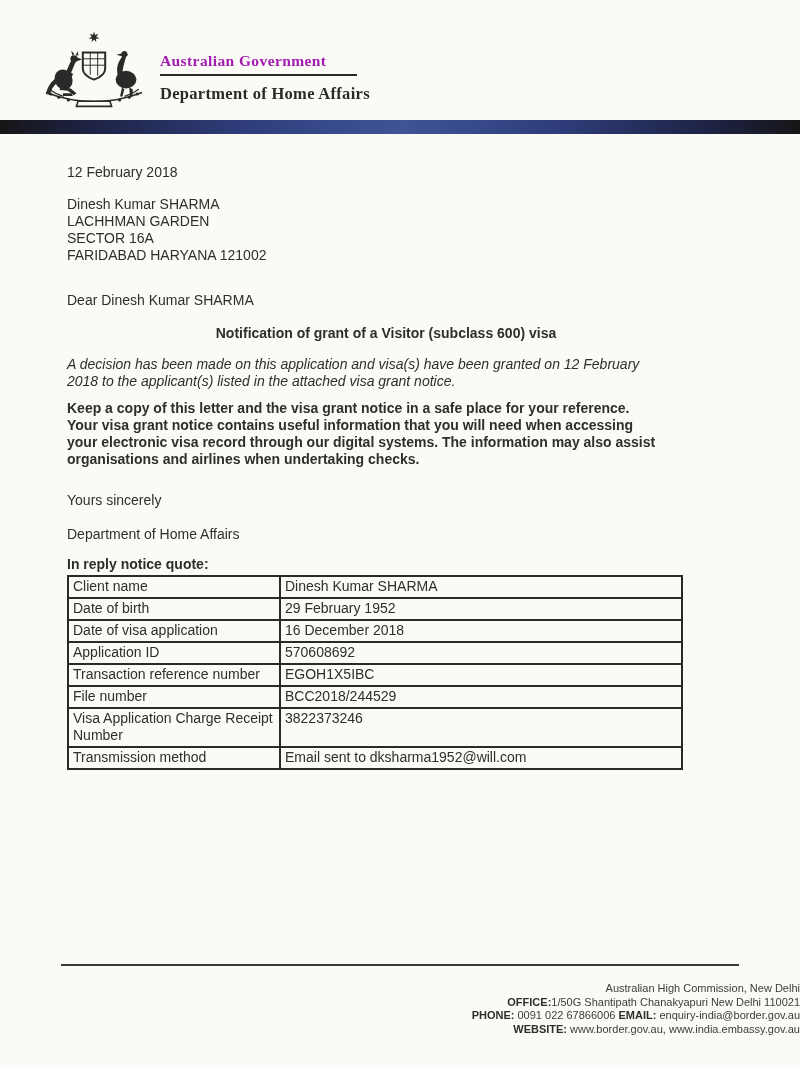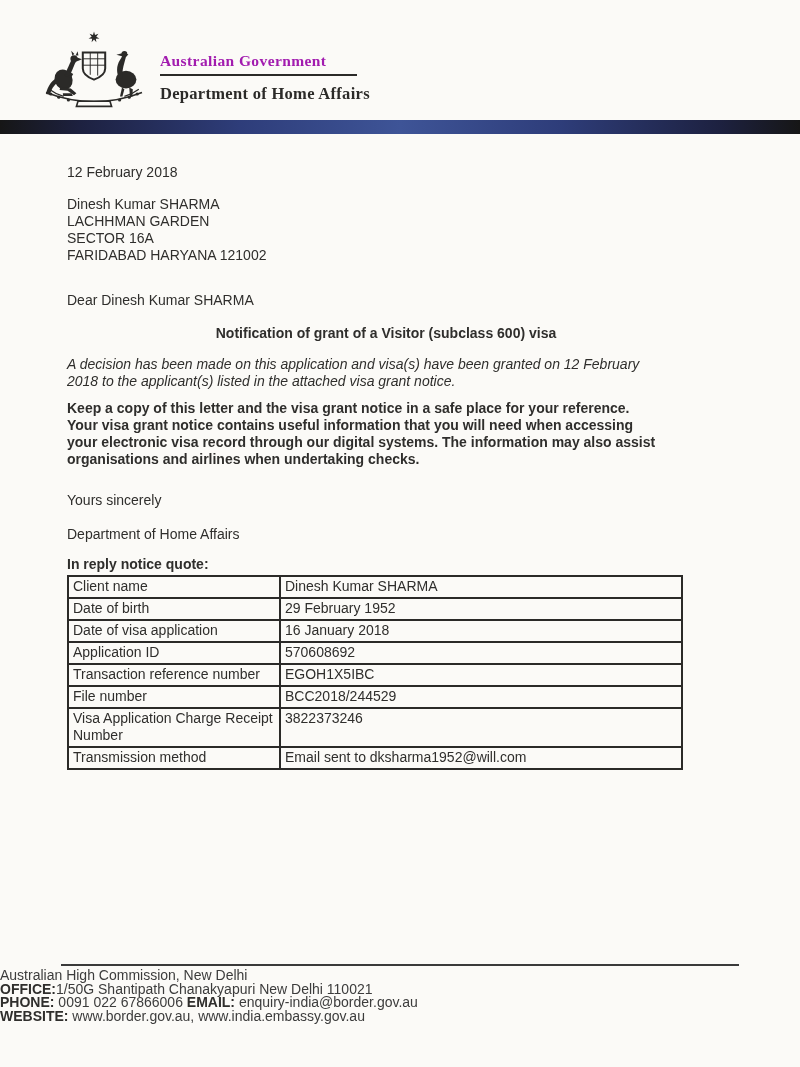--- a/index.html
+++ b/index.html
@@ -56,21 +56,21 @@
   table.ref td {
     border: 2px solid #2b2a28;
     padding: 1px 4px 2px 4px;
     vertical-align: top;
   }
   table.ref td.lbl { width: 212px; }
 
   
   .footer { position: absolute; top: 964px; left: 0; width: 800px; }
   .footer-rule { width: 678px; margin: 0 auto; border: none; border-top: 2px solid #3a3a3a; }
-  .footer-lines { text-align: left; font-size: 14px; line-height: 13.5px; color: #3c3c3c; margin-top: 3px; }
+  .footer-lines { text-align: right; font-size: 11px; line-height: 13.5px; color: #3c3c3c; margin-top: 16px; }
   .footer-lines b { color: #2f2e2c; }
 
   .arms-dark { fill: #2b2a28; }
   .arms-stroke { stroke: #2b2a28; fill: none; }
 </style>
 </head>
 <body>
 
 <div class="header">
   <svg class="arms" viewBox="0 0 140 100" aria-hidden="true">
@@ -159,21 +159,21 @@
       <tr>
         <td class="lbl">Client name</td>
         <td>Dinesh Kumar SHARMA</td>
       </tr>
       <tr>
         <td class="lbl">Date of birth</td>
         <td>29 February 1952</td>
       </tr>
       <tr>
         <td class="lbl">Date of visa application</td>
-        <td>16 January 2018</td>
+        <td>16 December 2018</td>
       </tr>
       <tr>
         <td class="lbl">Application ID</td>
         <td>570608692</td>
       </tr>
       <tr>
         <td class="lbl">Transaction reference number</td>
         <td>EGOH1X5IBC</td>
       </tr>
       <tr>

